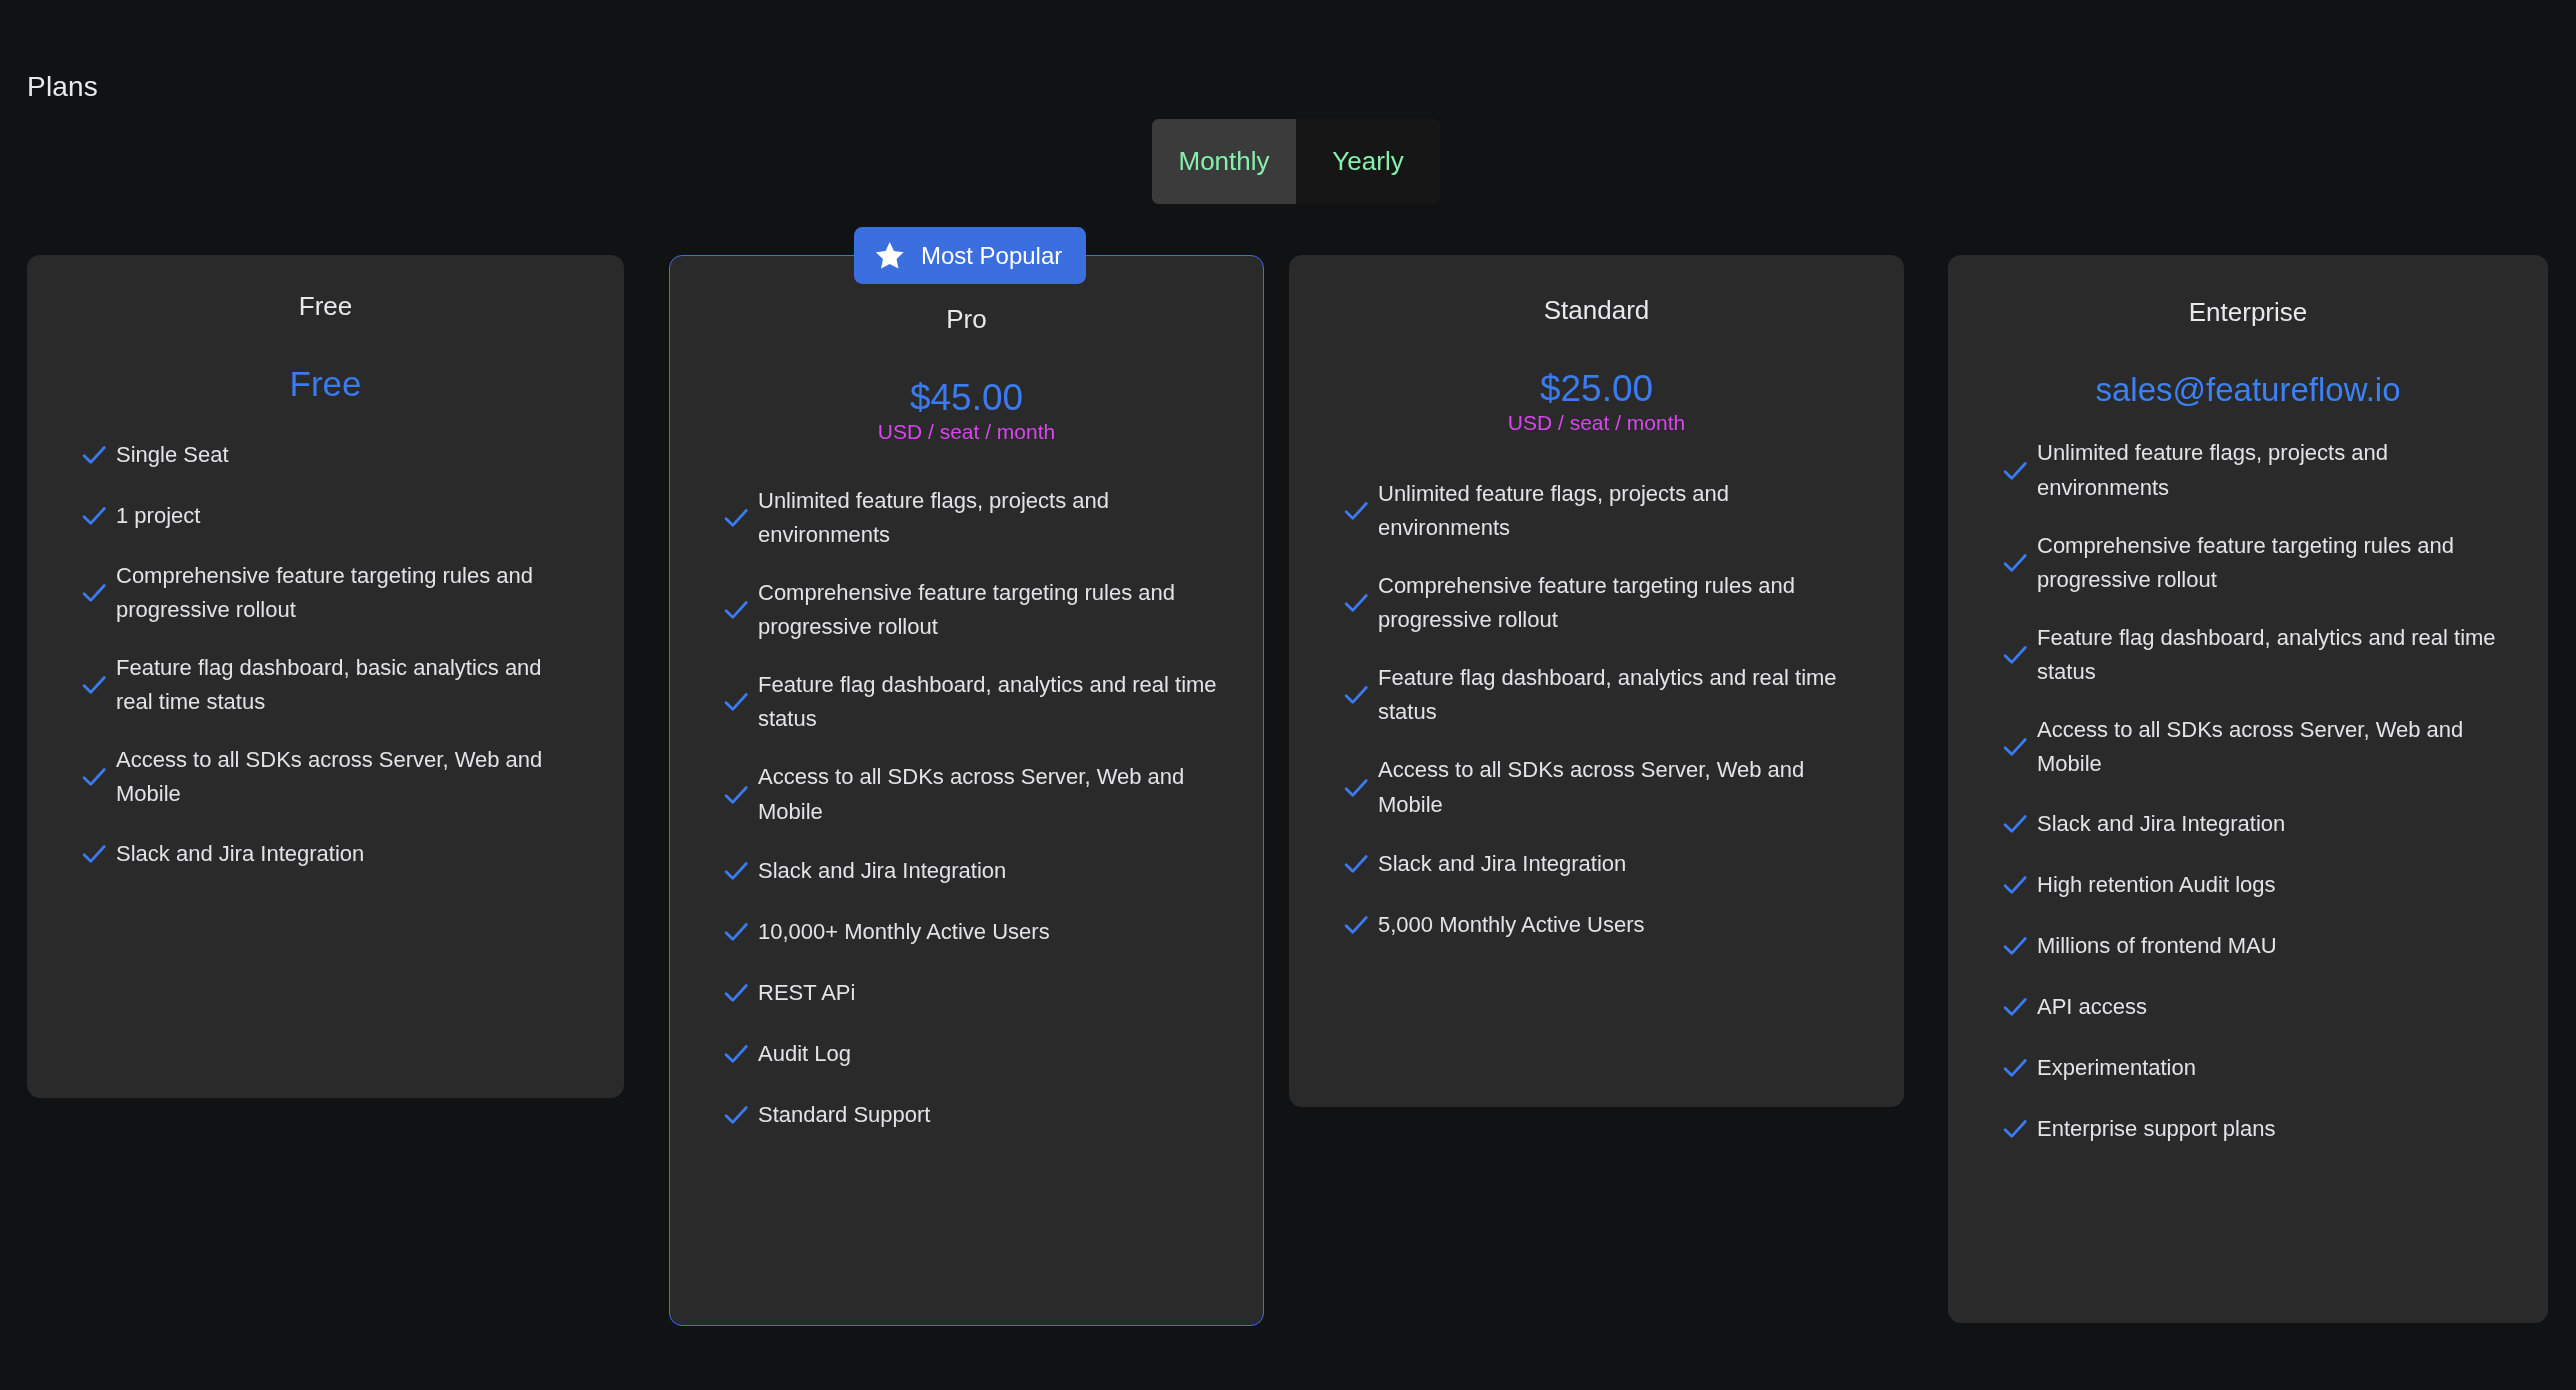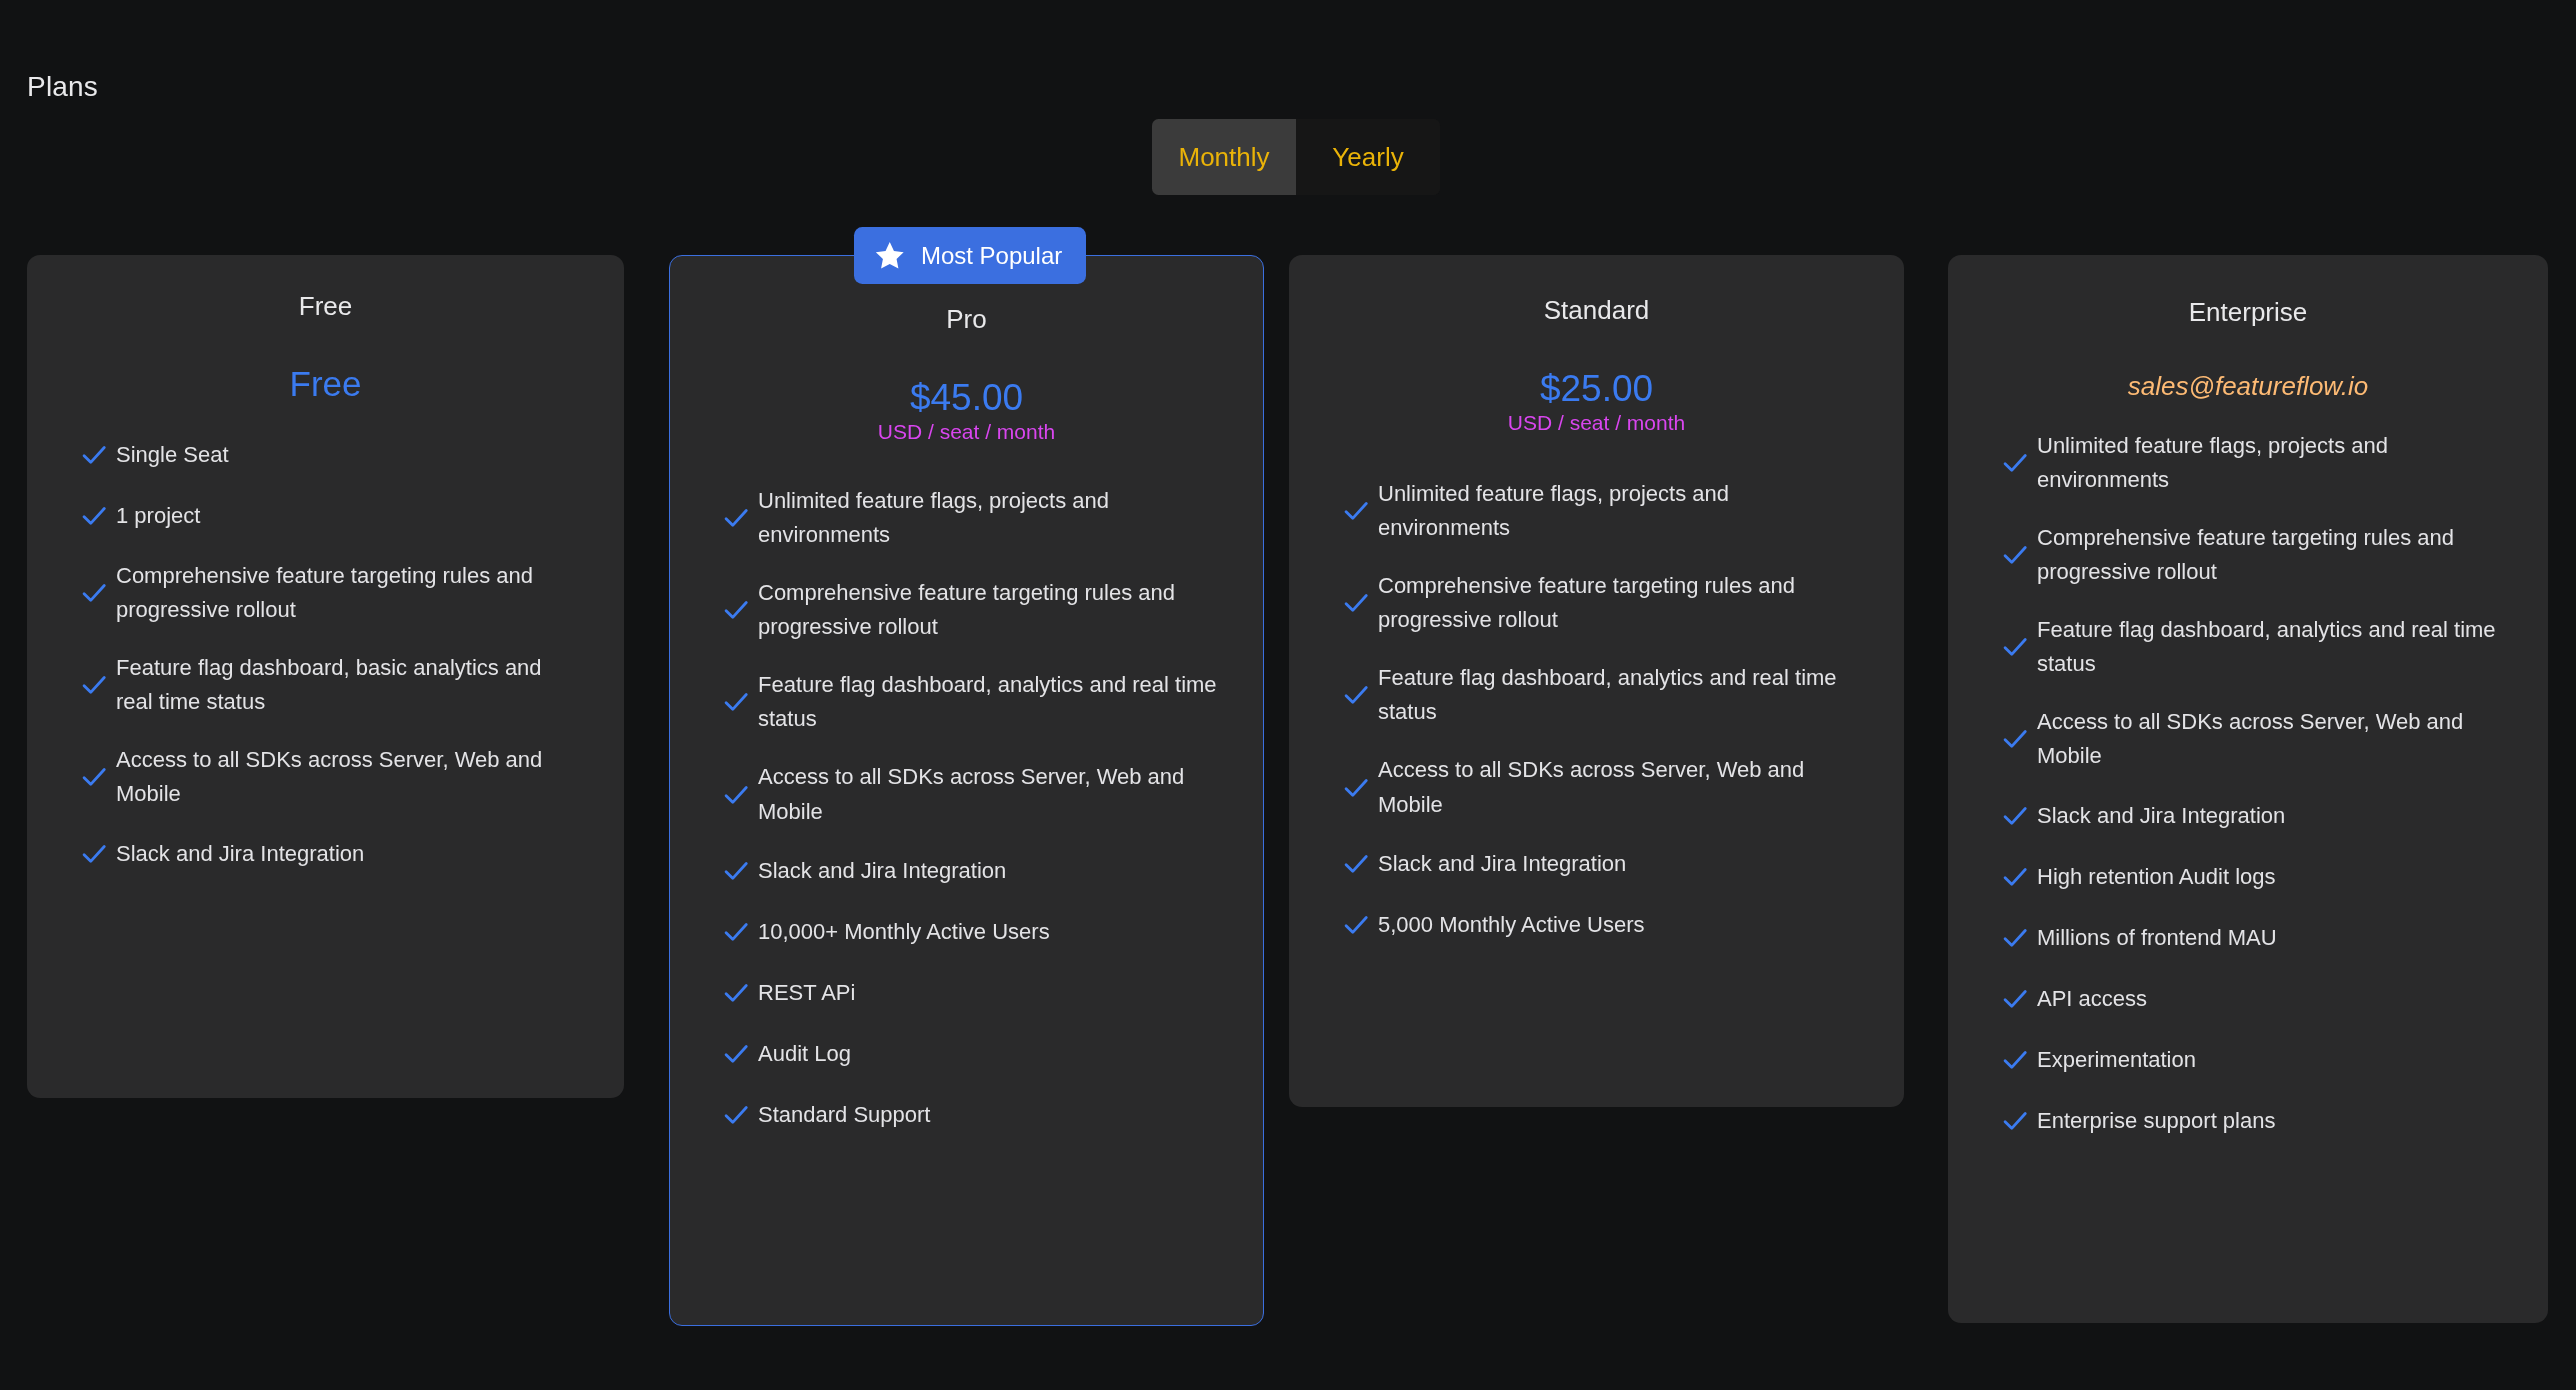--- a/index.html
+++ b/index.html
@@ -34,26 +34,26 @@
     position: absolute;
     left: 1152px;
     top: 119px;
     display: flex;
     border-radius: 6.5px;
     overflow: hidden;
     background: #171717;
   }
   .billing-toggle .seg {
     min-width: 144px;
-    height: 76px;
+    height: 85px;
     display: flex;
     align-items: center;
     justify-content: center;
     font-size: 26px;
-    color: #eab308;
+    color: #86efac;
     background: #161616;
     border: none;
     font-family: "Liberation Sans", sans-serif;
     cursor: pointer;
     padding: 0 6px;
     box-sizing: border-box;
   }
   .billing-toggle .seg.is-active {
     background: #3b3b3b;
   }
@@ -128,24 +128,23 @@
     margin-top: 43px;
     font-size: 37px;
     color: #3b7bf0;
     line-height: 1.1;
     font-weight: 400;
   }
   .plan-price.is-text {
     font-size: 35px;
   }
   .plan-price.is-contact {
-    font-size: 26px;
-    color: #fdba74;
+    font-size: 33px;
+    color: #3b82f6;
     margin-top: 44px;
-    font-style: italic;
   }
   .plan-period {
     font-size: 21px;
     color: #d946ef;
     line-height: 1.2;
     min-height: 26px;
   }
 
   
   .feature-list {

